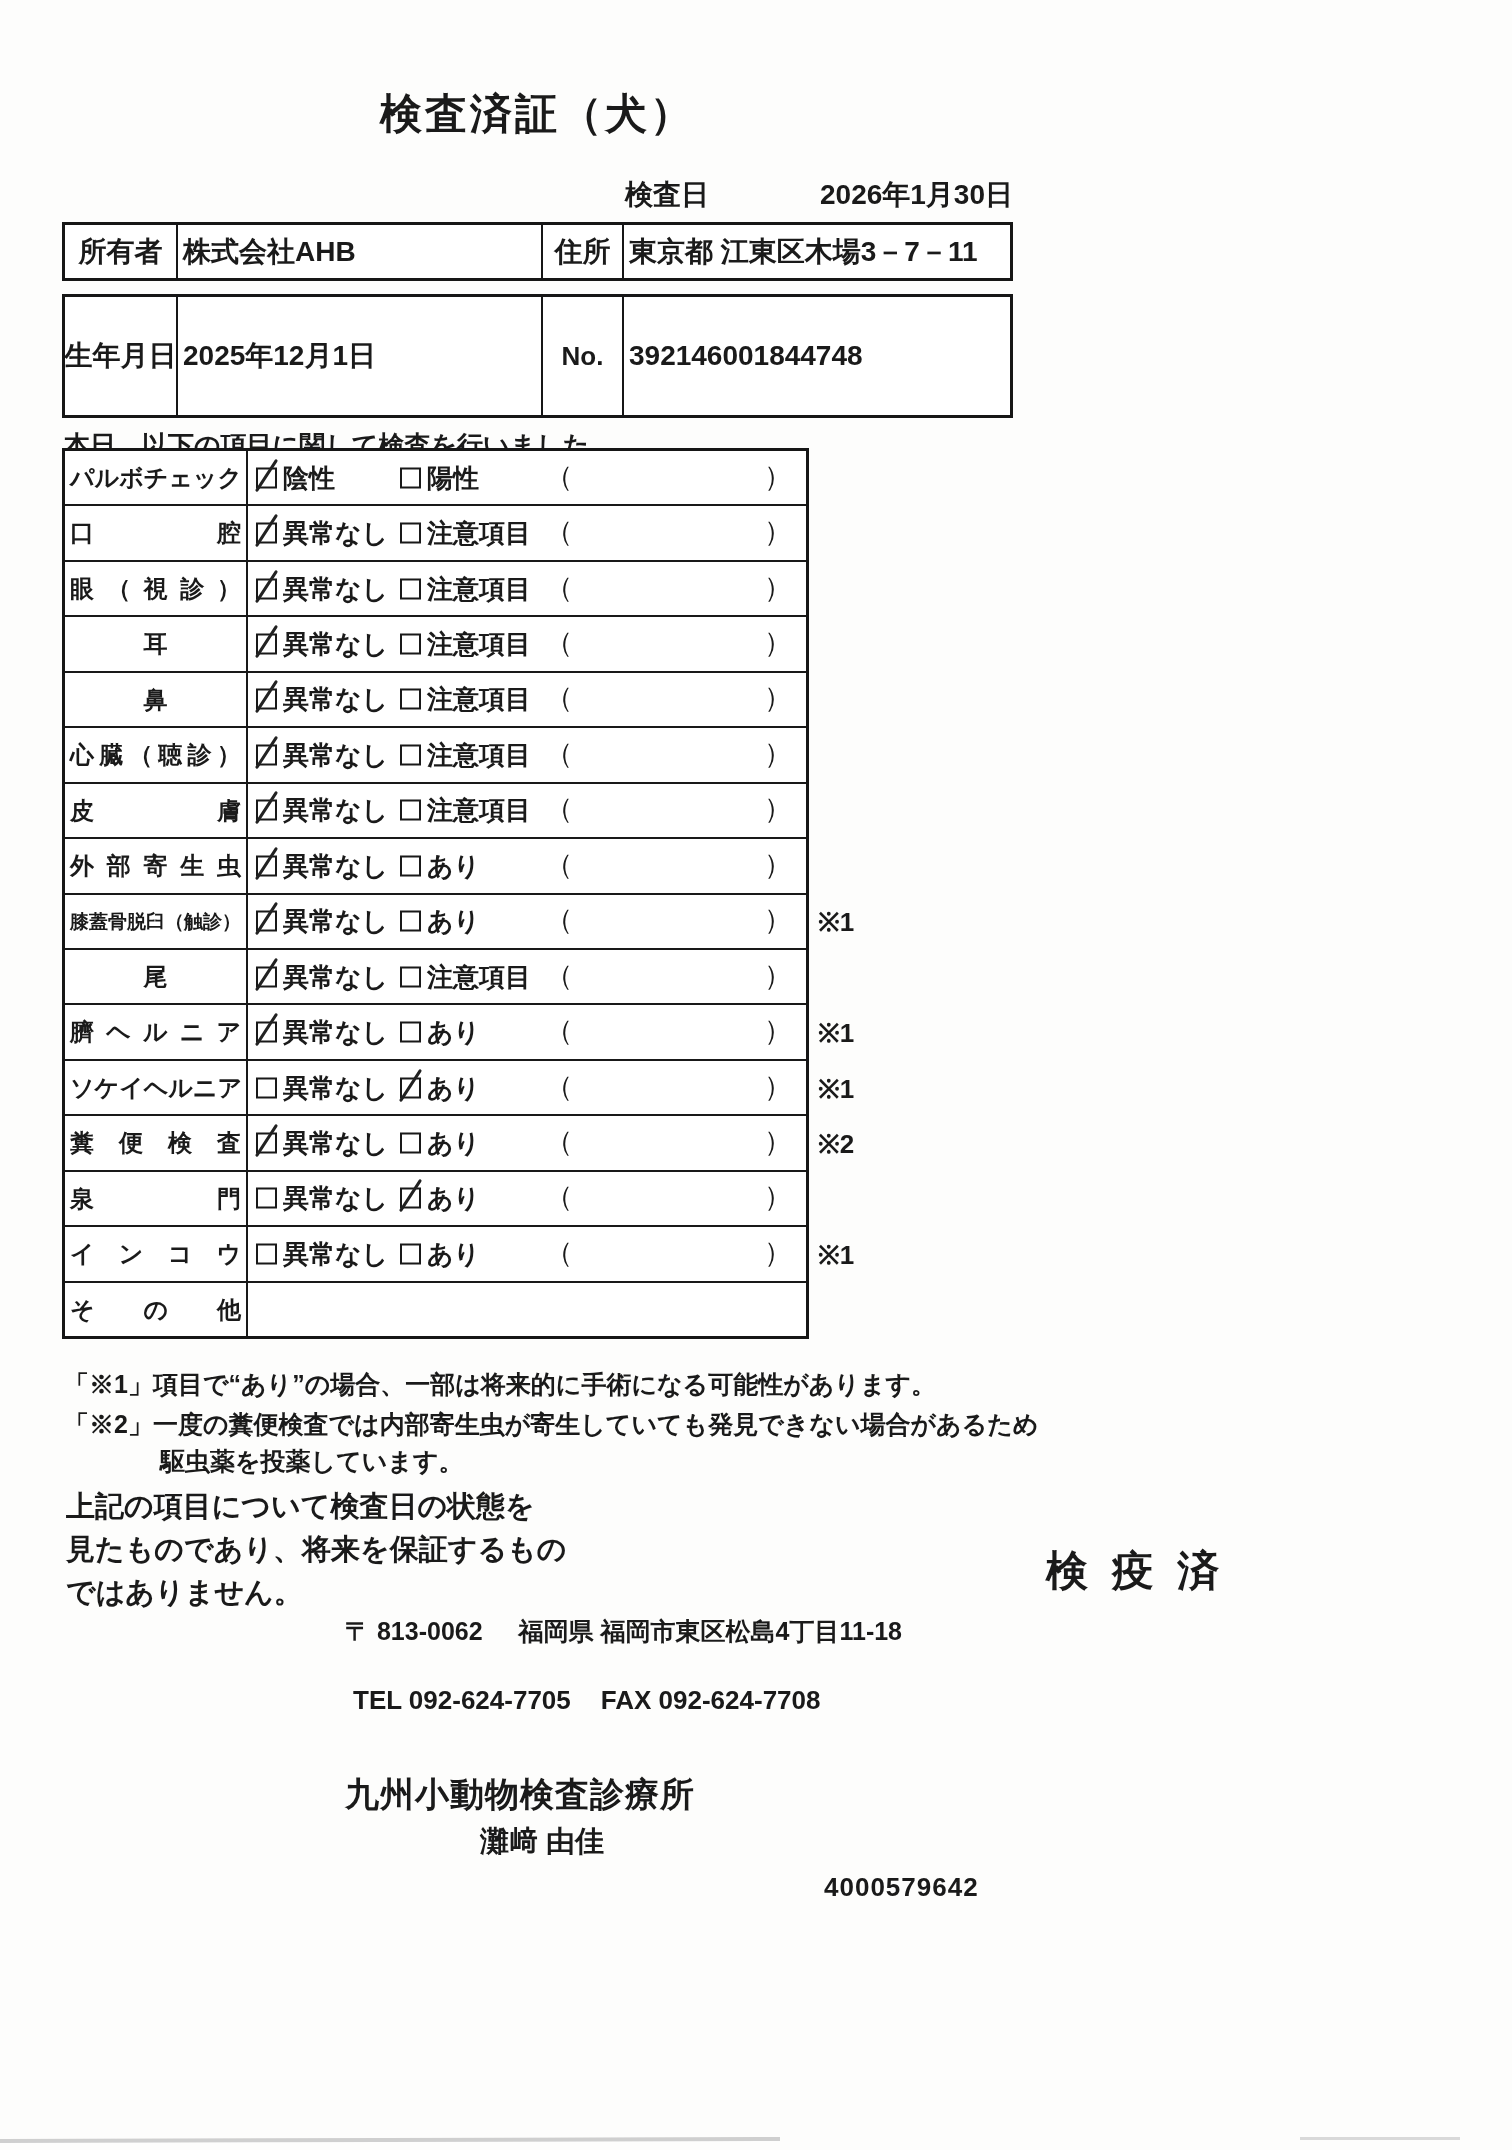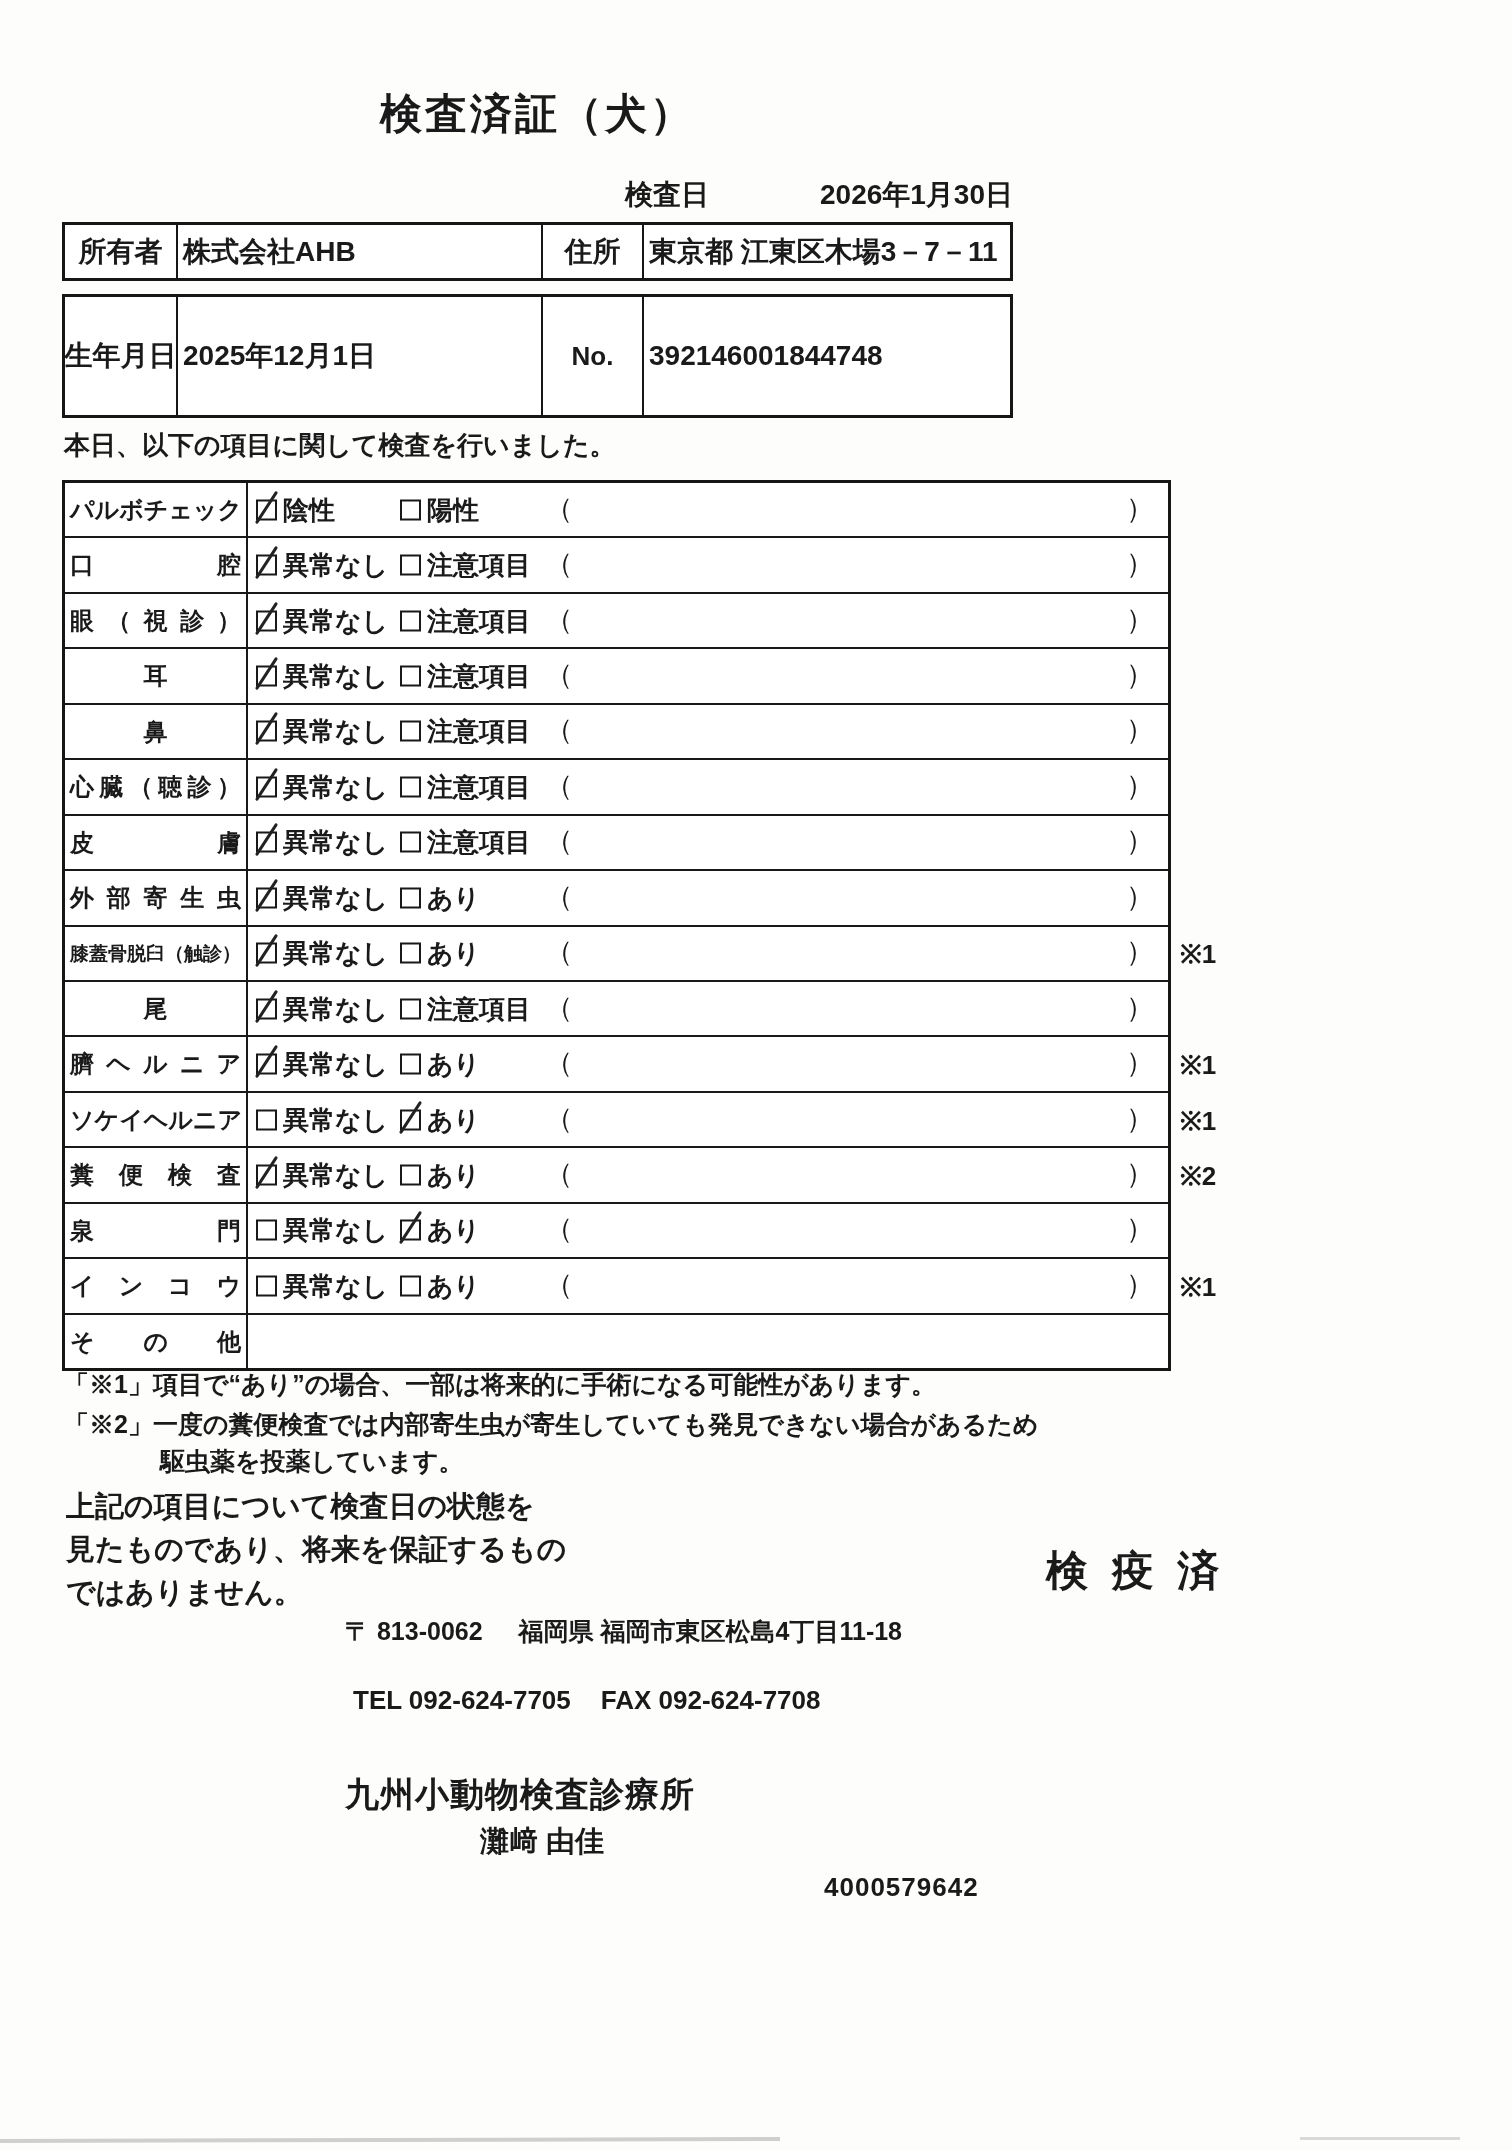--- a/index.html
+++ b/index.html
@@ -21,30 +21,30 @@
   .itable { left:62px; border:3px solid #161616; box-sizing:border-box; background:#fff; }
   .t1 { top:222px; width:951px; height:59px; display:flex; }
   .t2 { top:294px; width:951px; height:124px; display:flex; flex-direction:column; }
   .t2 .irow { flex:1; display:flex; }
   .t2 .irow + .irow { border-top:2.5px solid #161616; }
   .cell { box-sizing:border-box; display:flex; align-items:center;
     font-size:28px; font-weight:600; white-space:nowrap; }
   .cell.lab { justify-content:center; font-weight:700; }
   .cell.val { justify-content:flex-start; padding-left:5px; }
   .cell.bR { border-right:2.5px solid #161616; }
-  .w113 { width:113px; } .w365 { width:365px; } .w101 { width:101px; }
+  .w113 { width:113px; } .w365 { width:365px; } .w101 { width:81px; }
   .w100 { width:100px; } .w75 { width:75px; } .wfill { flex:1; }
   .weight-val { justify-content:flex-end; padding-right:14px; gap:18px; }
   .weight-unit { font-size:24px; }
   .no-lab { font-size:26px; }
 
   .intro { left:64px; top:428px; font-size:26px; font-weight:600; }
 
   
-  .chk { left:62px; top:480px; width:1109px; height:891px;
+  .chk { left:62px; top:448px; width:747px; height:891px;
     border:3px solid #161616; box-sizing:border-box; display:flex;
     flex-direction:column; background:#fff; }
   .crow { flex:1; position:relative; display:flex; }
   .crow + .crow { border-top:2.5px solid #191919; }
   .ci { width:183px; box-sizing:border-box; border-right:2.5px solid #191919;
     padding:0 5px; font-size:24px; font-weight:600; line-height:53px;
     text-align:justify; text-align-last:justify; text-justify:distribute;
     white-space:nowrap; overflow:hidden; }
   .ci[data-align="center"] { text-align:center; text-align-last:center; }
   .chk .crow:nth-child(9) .ci { font-size:19px; }

